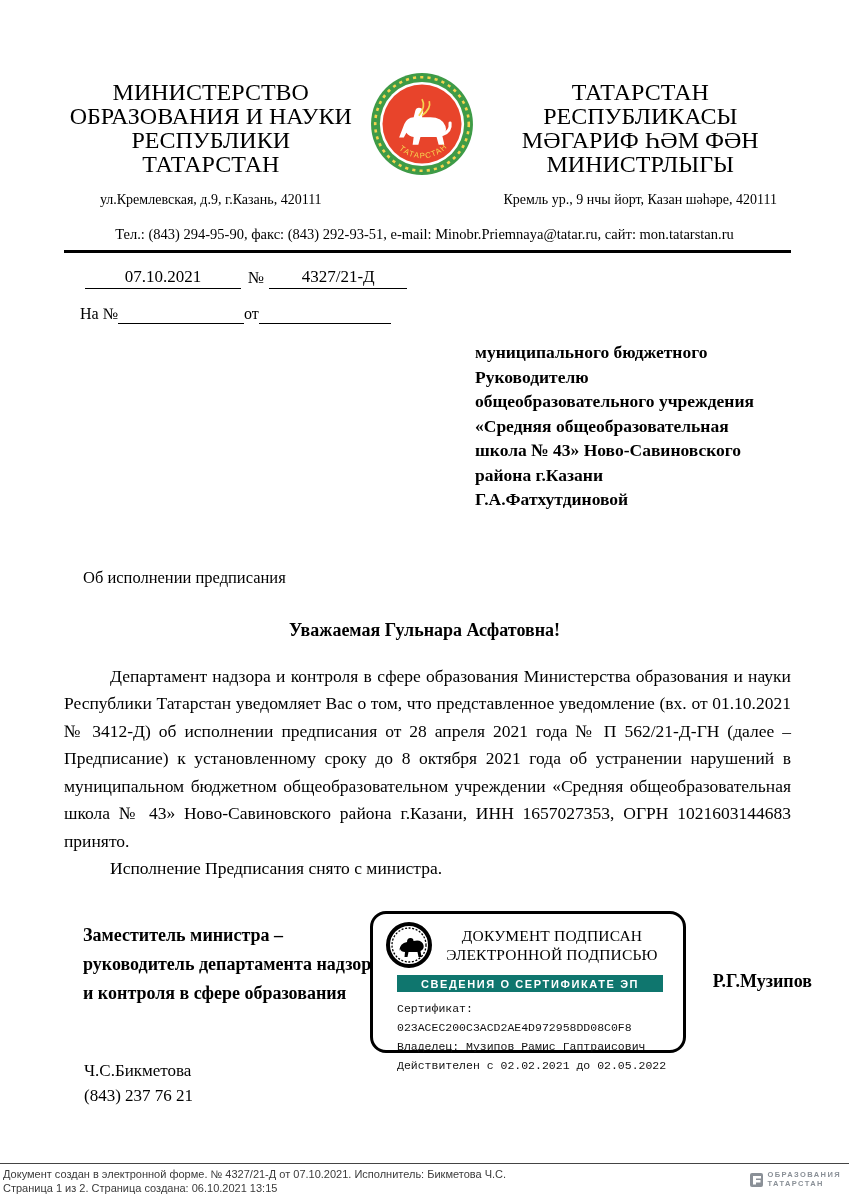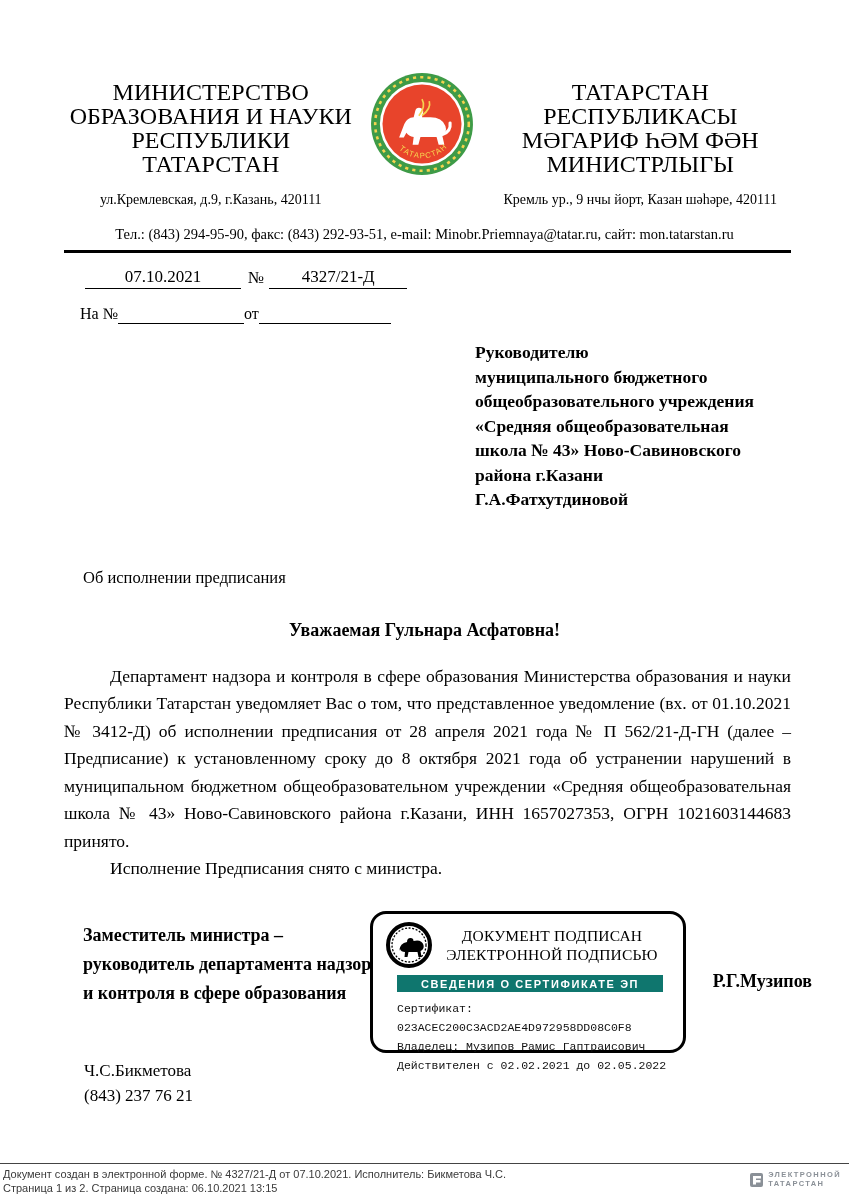--- a/index.html
+++ b/index.html
@@ -112,22 +112,22 @@
     <div class="ref-num">4327/21-Д</div>
   </div>
   <div class="ref-row2">
     <div class="ref-prefix">На №</div>
     <div class="ref-blank1"></div>
     <div class="ref-ot">от</div>
     <div class="ref-blank2"></div>
   </div>
 
   <div class="recipient">
+    <div>муниципального бюджетного</div>
     <div>Руководителю</div>
-    <div>муниципального бюджетного</div>
     <div>общеобразовательного учреждения</div>
     <div>«Средняя общеобразовательная</div>
     <div>школа № 43» Ново-Савиновского</div>
     <div>района г.Казани</div>
     <div>Г.А.Фатхутдиновой</div>
   </div>
 
   <div class="subject">Об исполнении предписания</div>
   <div class="salutation">Уважаемая Гульнара Асфатовна!</div>
 
@@ -172,19 +172,19 @@
     <div class="footer-text">
       <div>Документ создан в электронной форме. № 4327/21-Д от 07.10.2021. Исполнитель: Бикметова Ч.С.</div>
       <div>Страница 1 из 2. Страница создана: 06.10.2021 13:15</div>
     </div>
     <div class="footer-logo">
       <svg width="16" height="16" viewBox="0 0 16 16">
         <rect x="1" y="1" width="13" height="14" rx="2" fill="#8a9097"></rect>
         <path d="M4 4 h8 v2.5 h-5 v1.5 h4.5 v2.5 h-4.5 v2 h-3 z" fill="#fff"></path>
       </svg>
       <div class="footer-logo-text">
-        <div>ЭЛЕКТРОННОЙ</div>
+        <div>ОБРАЗОВАНИЯ</div>
         <div>ТАТАРСТАН</div>
       </div>
     </div>
   </div>
 
 </div>
 
 </body></html>

